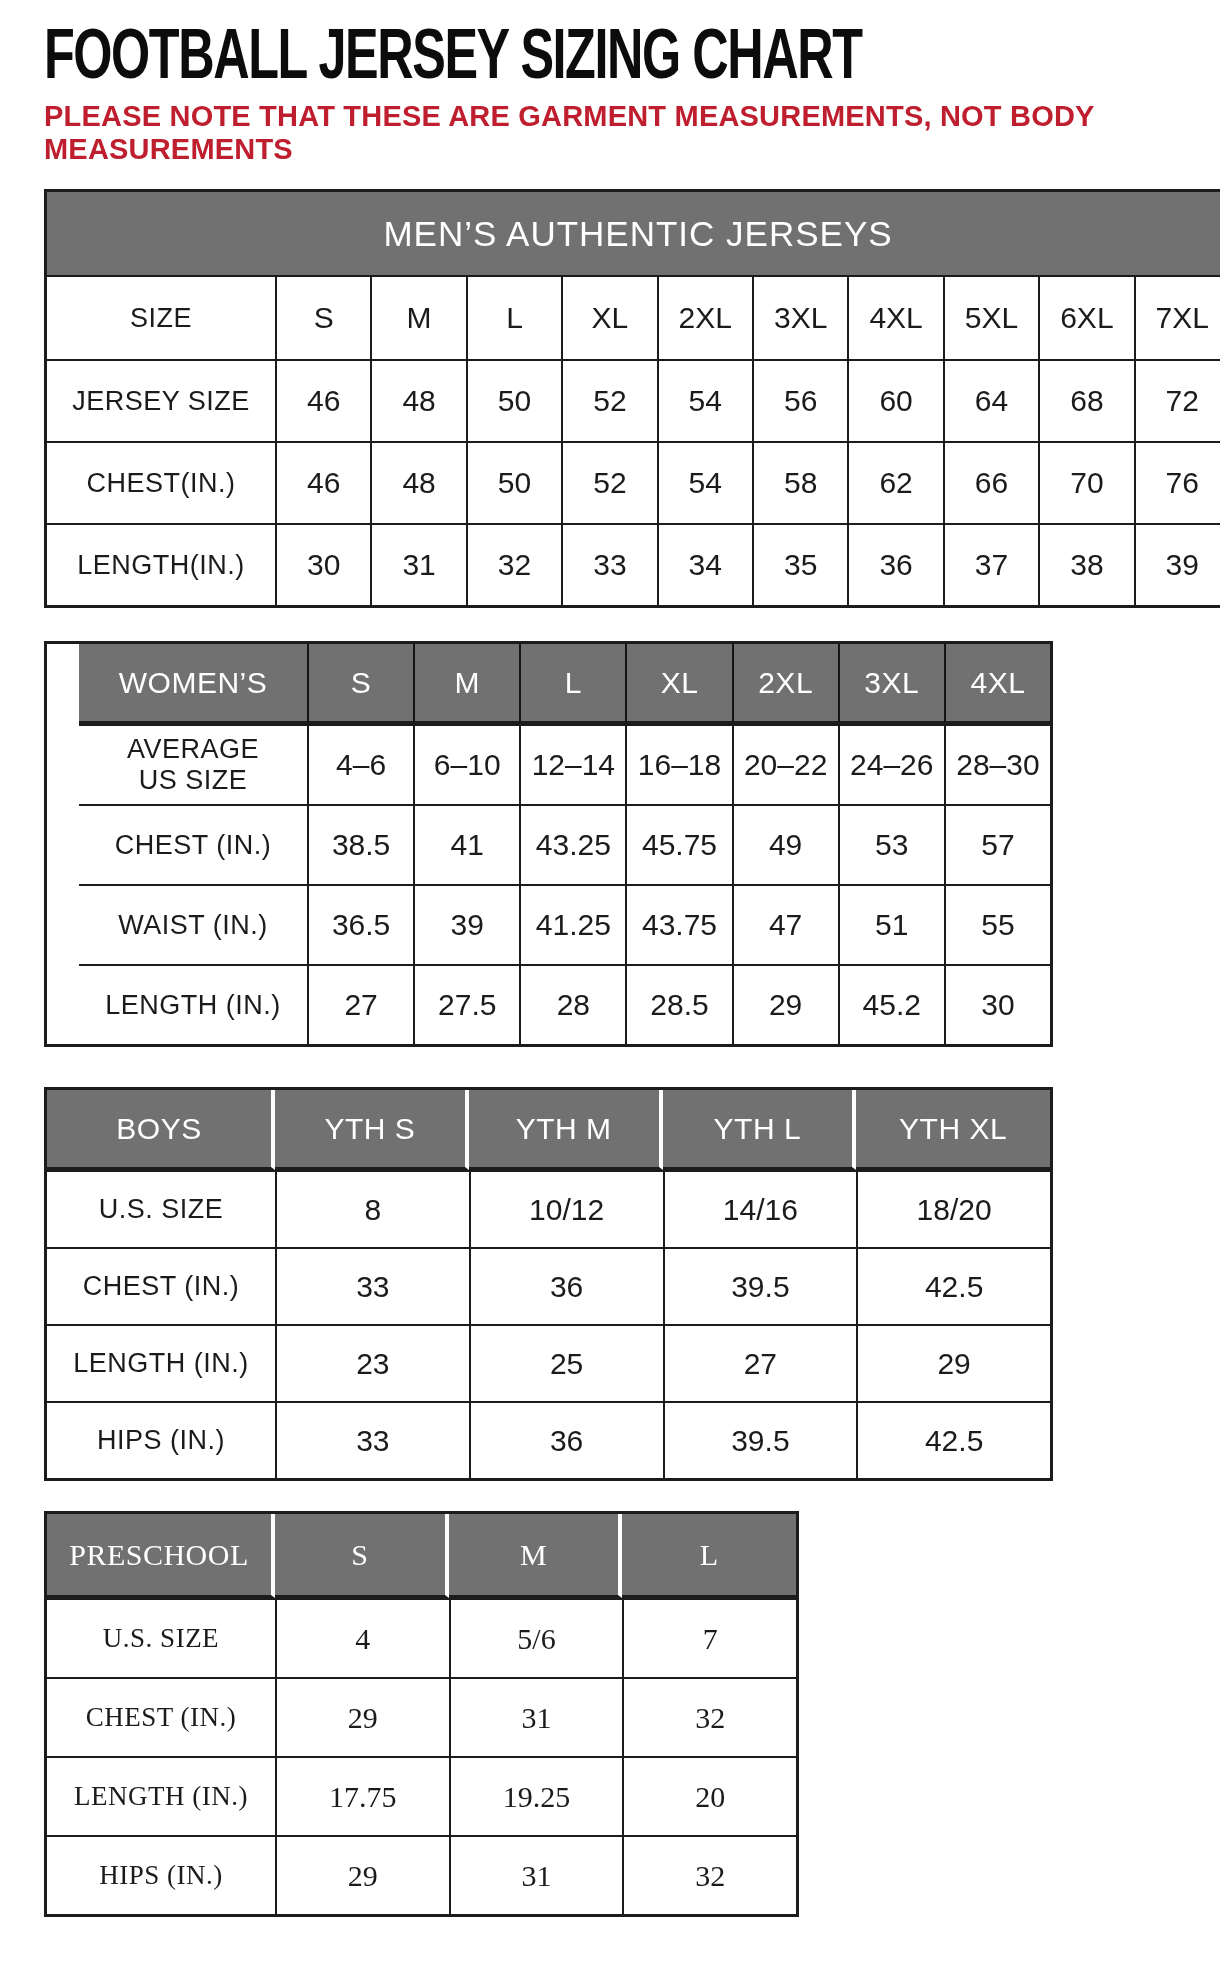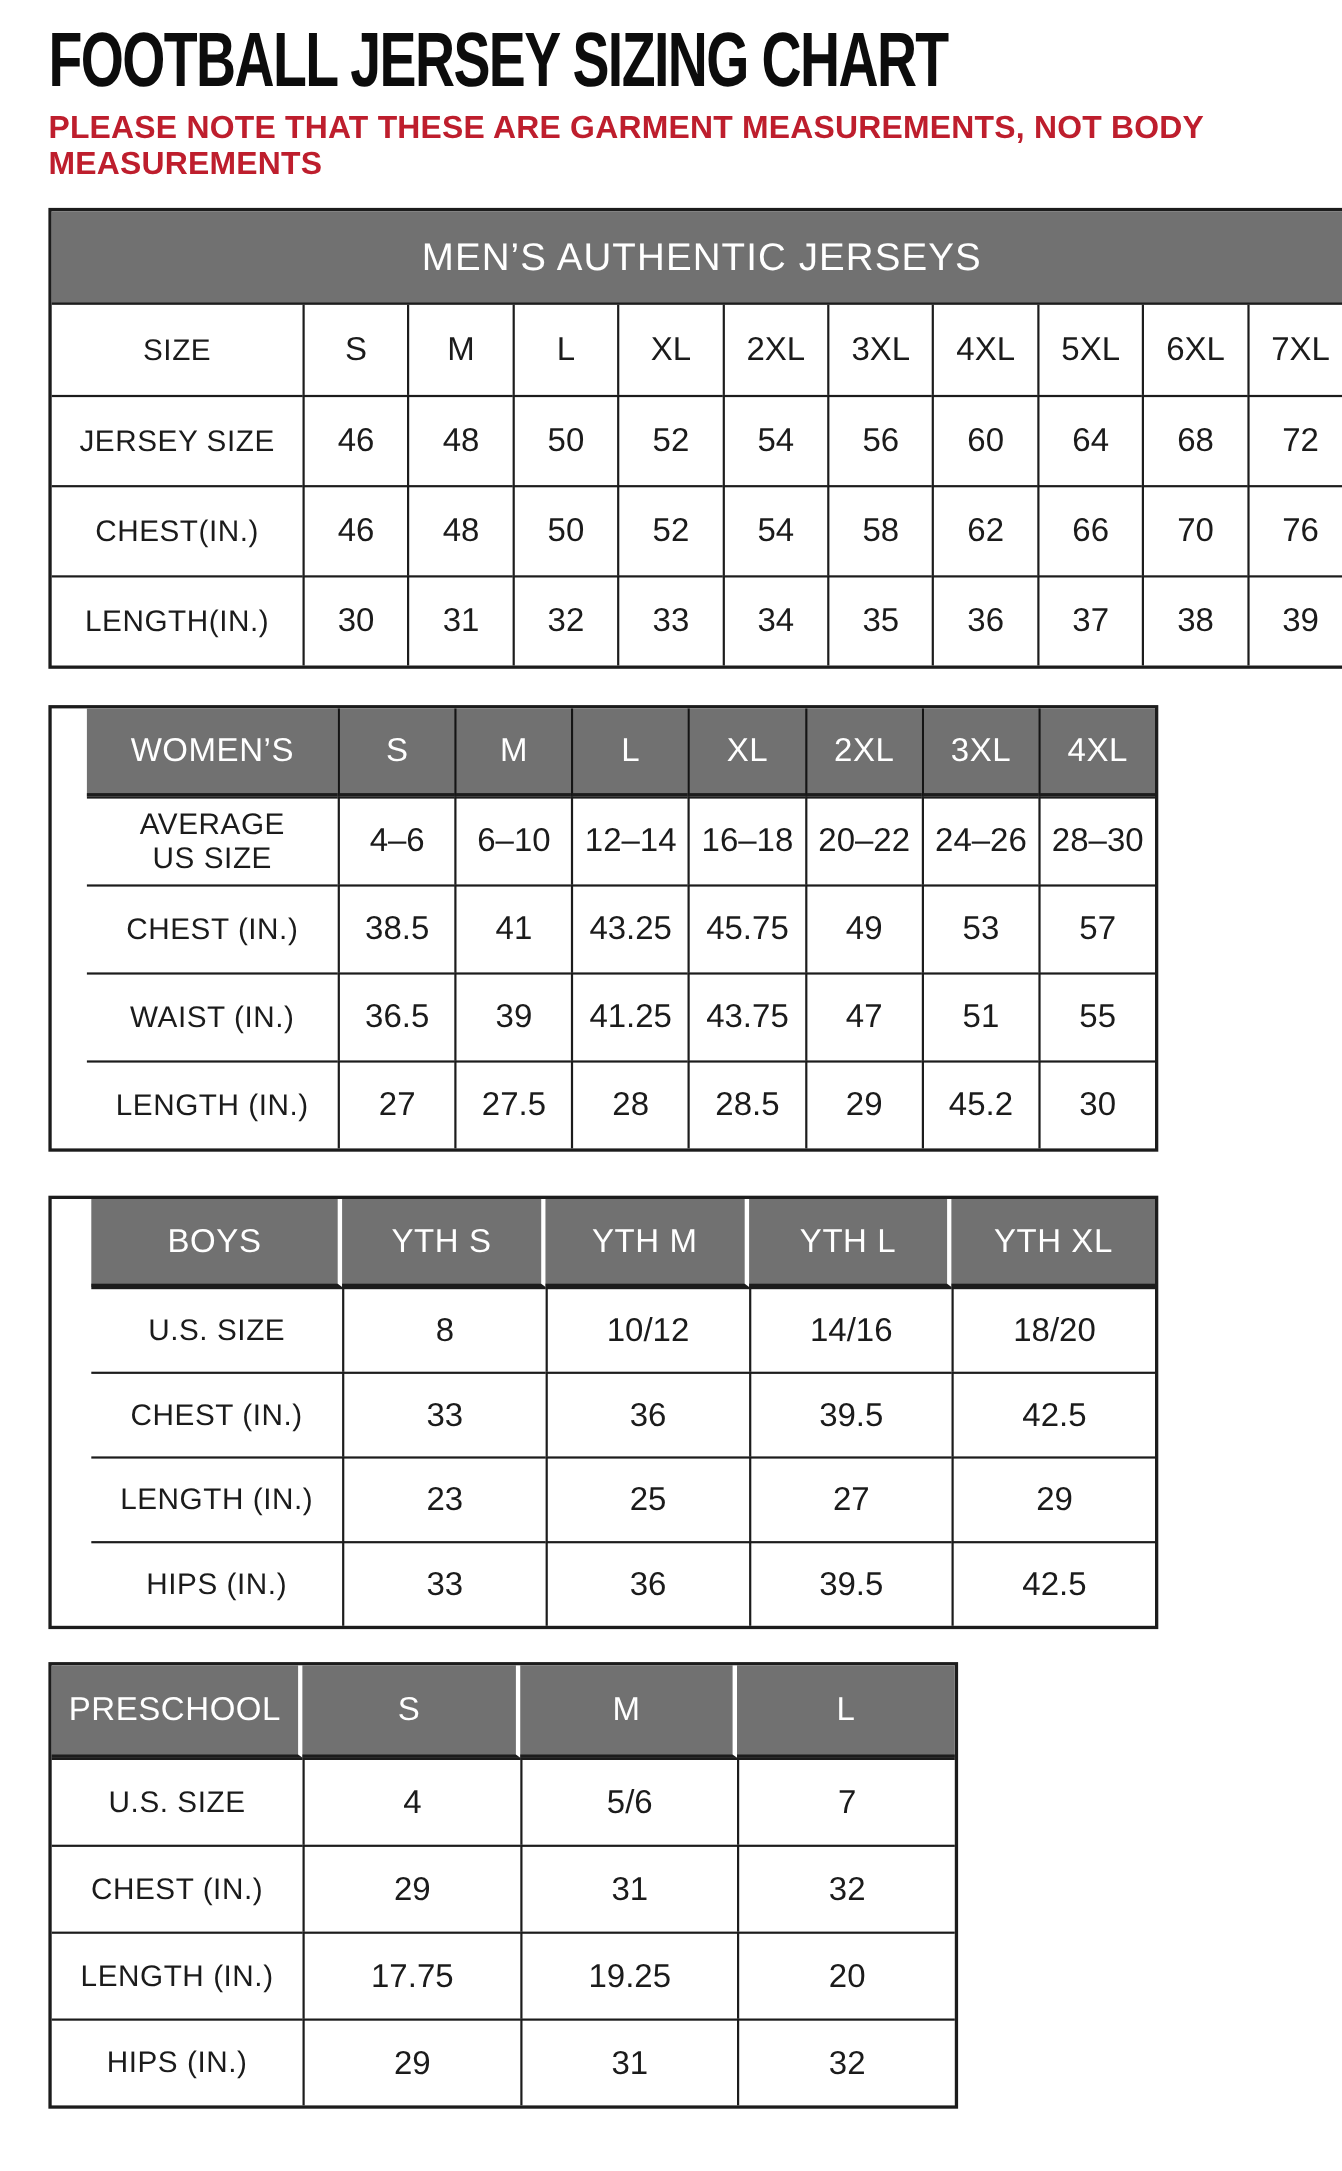--- a/index.html
+++ b/index.html
@@ -27,32 +27,32 @@
     margin:16px 0 0 0;
     color:#be1e2d;font-size:27px;font-weight:700;letter-spacing:0.2px;
     white-space:nowrap;
   }
 
   
   .tbl{border:3px solid #1c1c1c;box-sizing:border-box;background:#ffffff;}
   .tbl.mens{width:1188px;margin-bottom:33px;}
   .tbl.womens{width:1009px;margin-bottom:40px;}
   .tbl.boys{width:1009px;margin-bottom:30px;}
-  .tbl.preschool{width:827px;margin-bottom:20px;}
+  .tbl.preschool{width:755px;margin-bottom:20px;font-family:Liberation Serif, serif;}
 
   .banner{
     height:83px;background:#717171;color:#ffffff;
     display:flex;align-items:center;justify-content:center;
     font-size:35px;letter-spacing:1px;border-bottom:2px solid #1c1c1c;
   }
 
   .grid{display:grid;}
   .mens .grid{grid-template-columns:228px repeat(10,1fr);grid-template-rows:repeat(4,82px);}
   .womens .grid{grid-template-columns:228px repeat(7,1fr);grid-template-rows:80px repeat(4,80px);padding-left:32px;}
-  .boys .grid{grid-template-columns:228px repeat(4,1fr);grid-template-rows:80px repeat(4,77px);padding-left:36px;}
+  .boys .grid{grid-template-columns:228px repeat(4,1fr);grid-template-rows:80px repeat(4,77px);}
   .preschool .grid{grid-template-columns:228px repeat(3,1fr);grid-template-rows:84px repeat(4,79px);}
 
   .c{
     display:flex;align-items:center;justify-content:center;text-align:center;
     font-size:30px;border-left:2px solid #1c1c1c;border-top:2px solid #1c1c1c;
     padding:0 4px;box-sizing:border-box;
   }
   .lab{font-size:27px;letter-spacing:0.5px;white-space:pre-line;line-height:1.15;}
 
   

